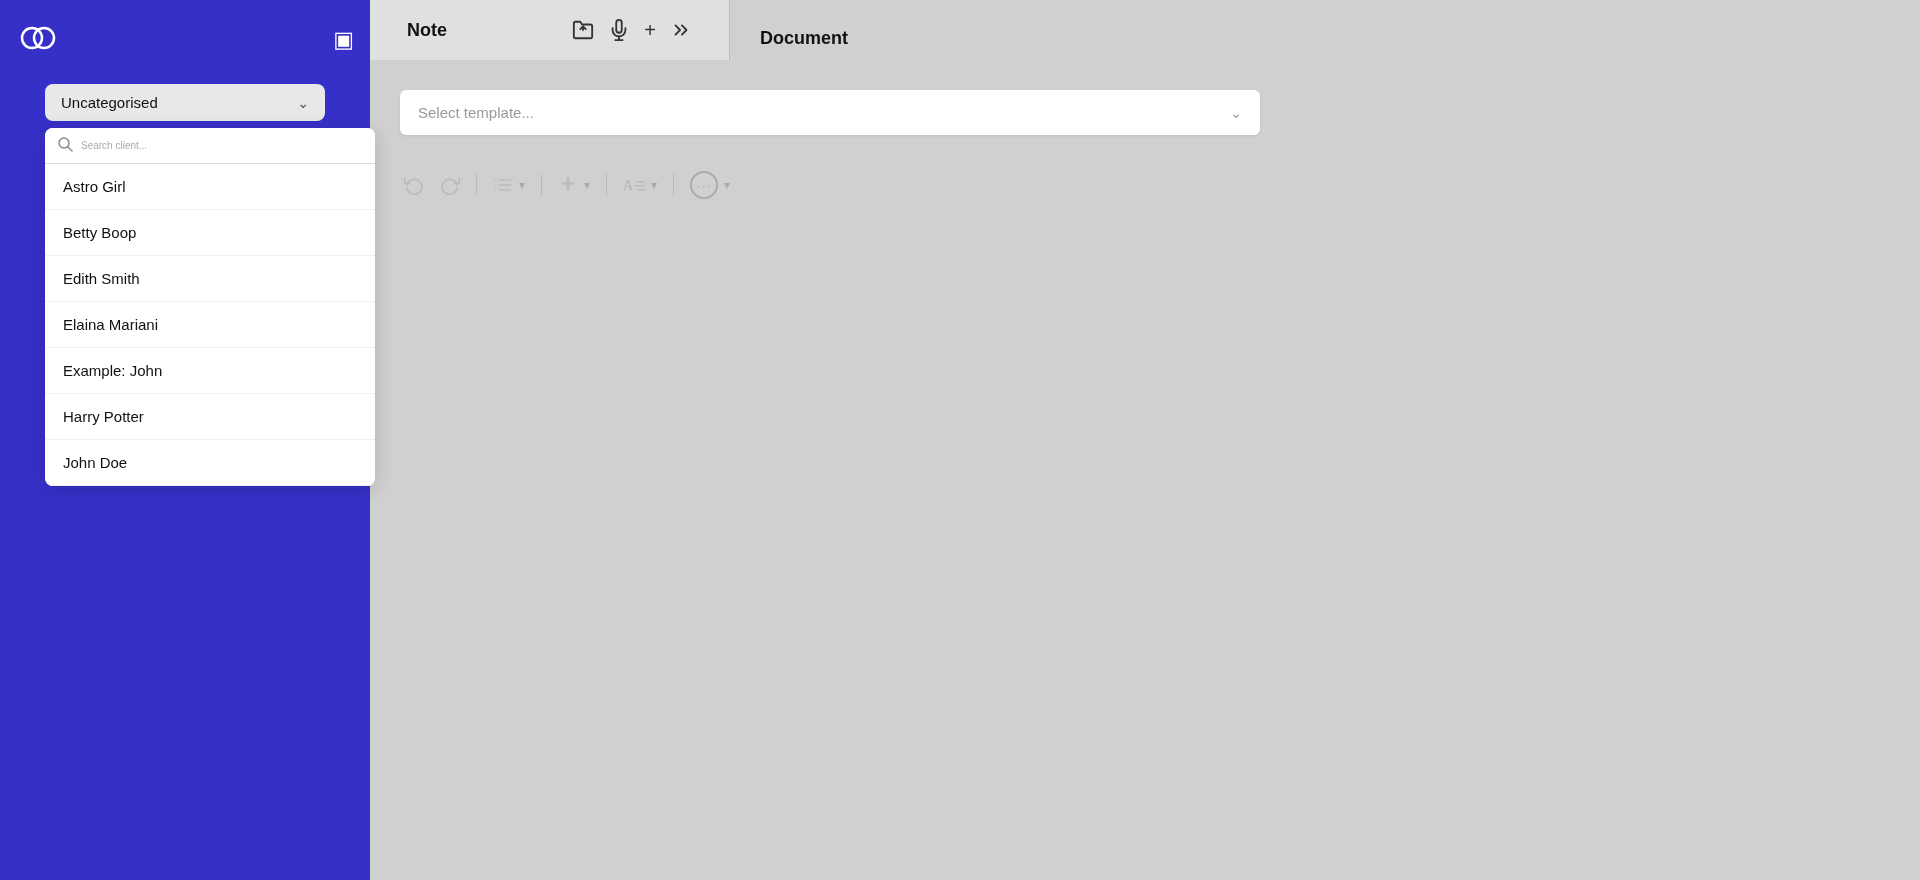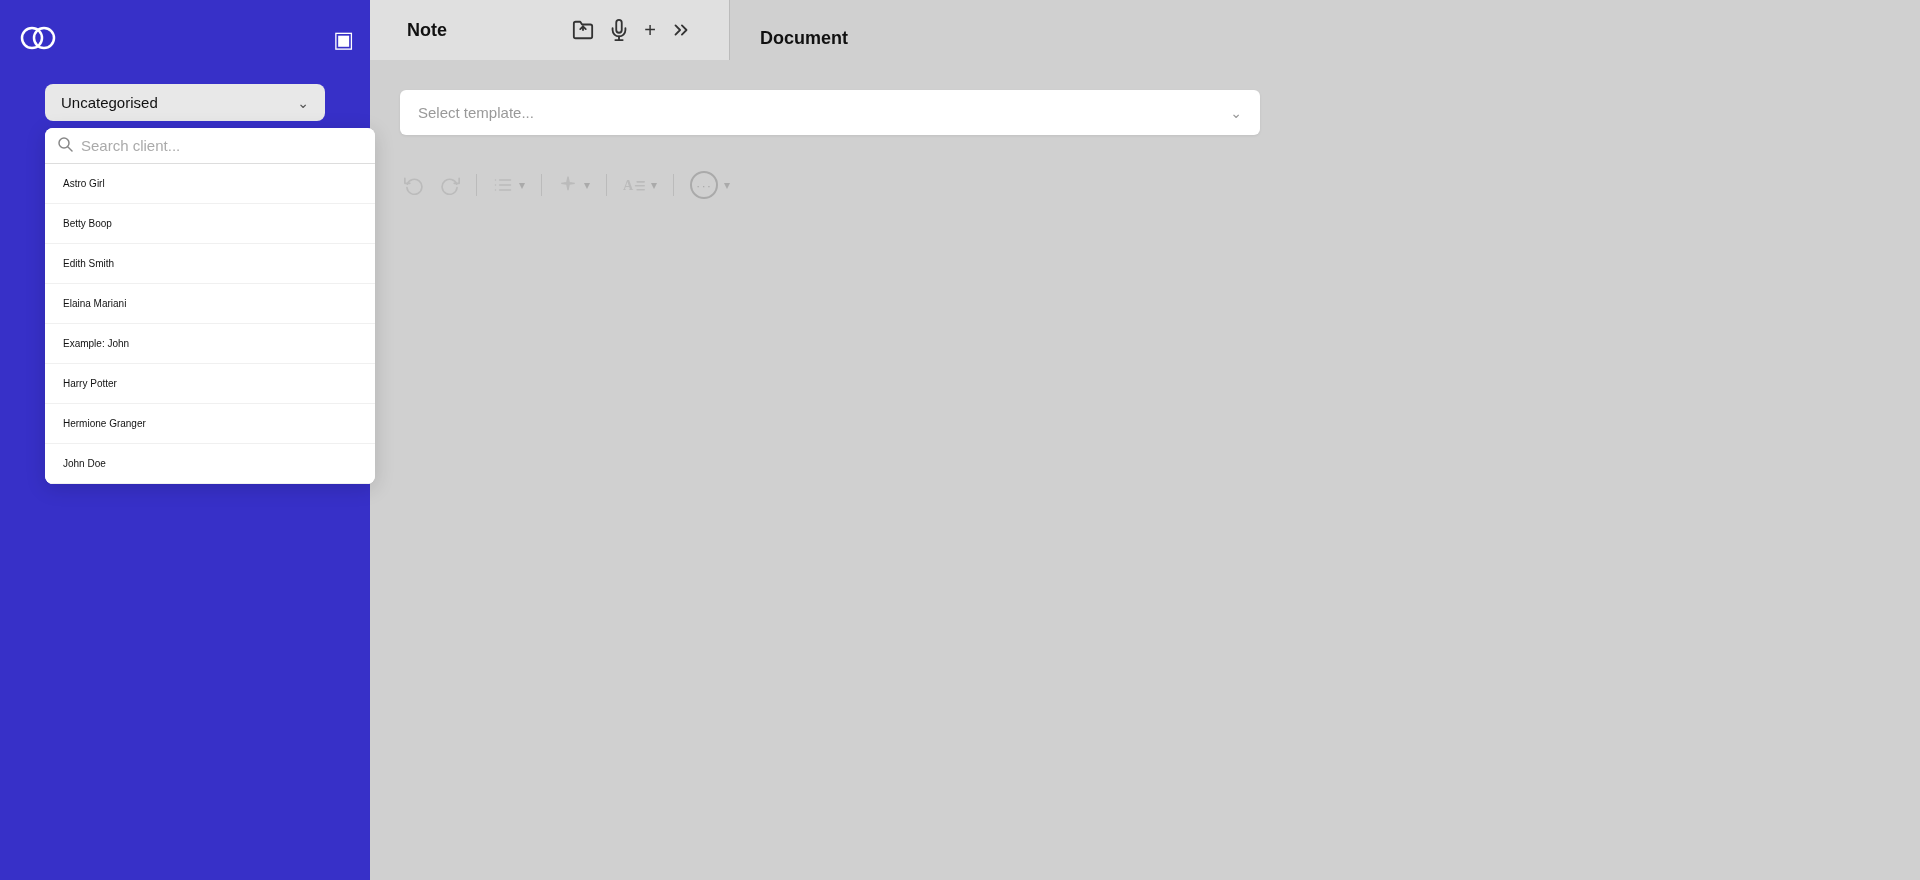--- a/index.html
+++ b/index.html
@@ -73,41 +73,41 @@
     }
 
     .search-icon-wrap {
       color: #888;
       font-size: 14px;
     }
 
     .search-input {
       border: none;
       outline: none;
-      font-size: 15px;
+      font-size: 10px;
       color: #333;
       width: 100%;
       background: transparent;
     }
 
     .search-input::placeholder {
       color: #aaa;
     }
 
     
     .client-list {
       width: 330px;
       background: white;
       border-radius: 0 0 8px 8px;
       overflow: hidden;
     }
 
     .client-item {
       padding: 14px 18px;
-      font-size: 10px;
+      font-size: 15px;
       color: #111;
       cursor: pointer;
       border-bottom: 1px solid #f0f0f0;
       background: white;
     }
 
     .client-item.selected {
       background: white;
       font-weight: 500;
     }
@@ -313,23 +313,20 @@
           <span>Edith Smith</span>
         </div>
         <div class="client-item">
           <span>Elaina Mariani</span>
         </div>
         <div class="client-item selected" style="background:#fff; font-weight:500;">
           <span>Example: John</span>
         </div>
         <div class="client-item">
           <span>Harry Potter</span>
-        </div>
-        <div class="client-item">
-          <span>Hermione Granger</span>
         </div>
         <div class="client-item">
           <span>John Doe</span>
         </div>
       </div>
     </div>
   </div>
 </div>
 
 <div class="main-content">

